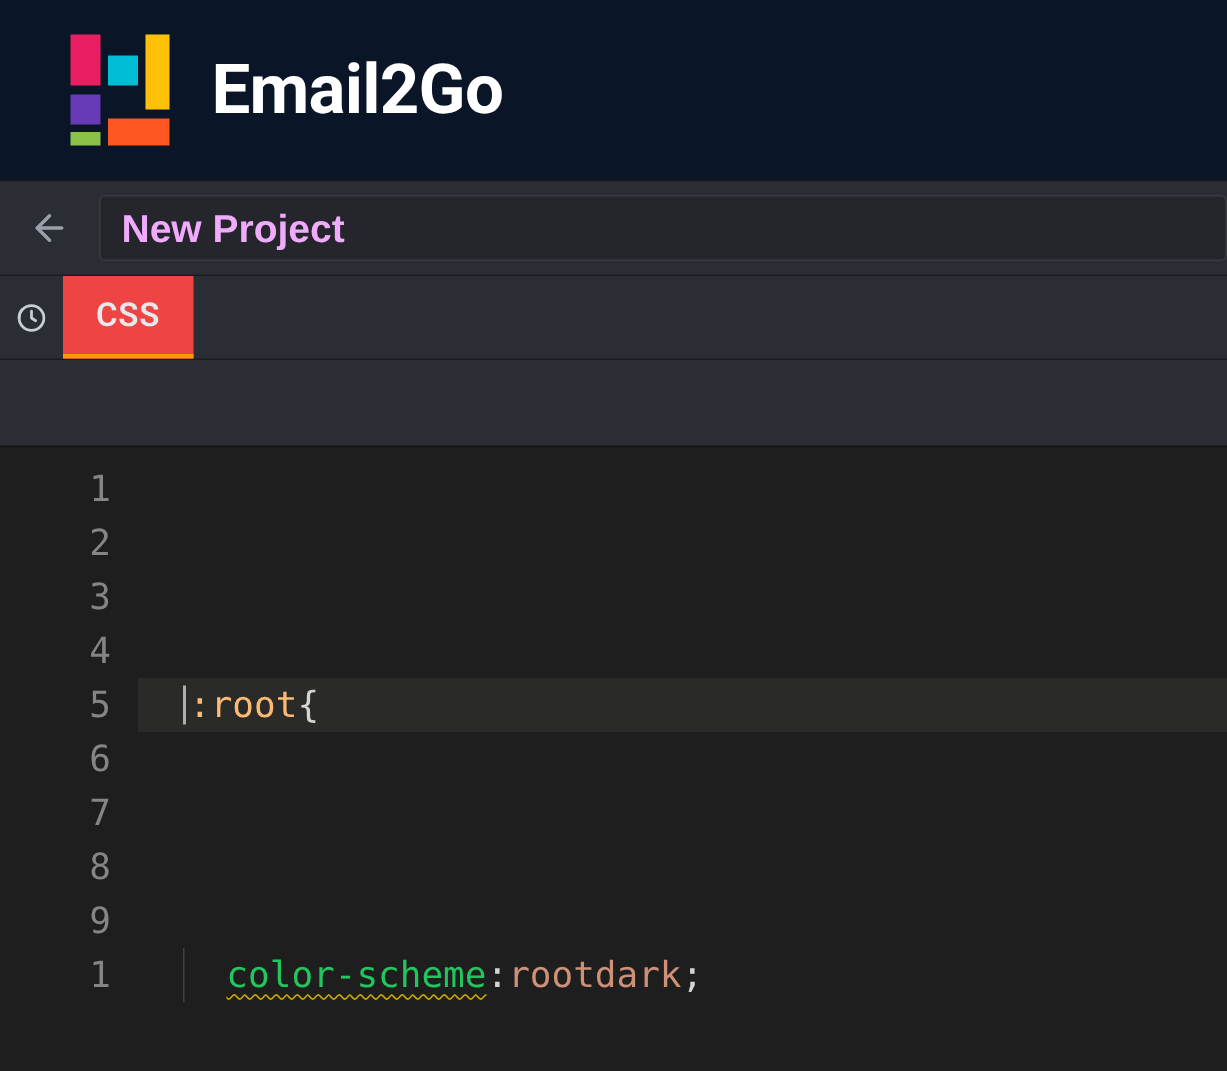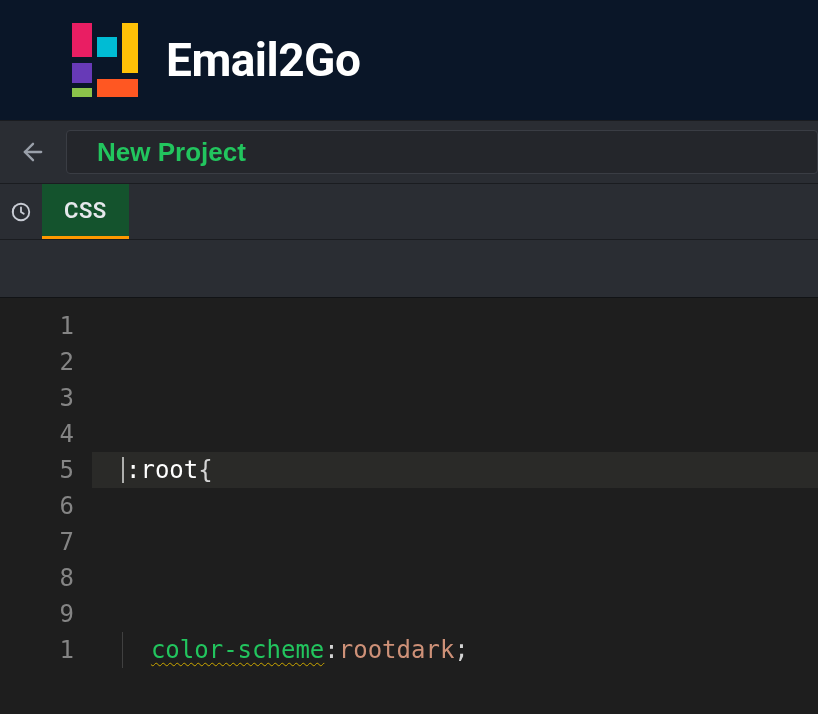--- a/index.html
+++ b/index.html
@@ -9,21 +9,21 @@
     background: #0a1628;
     color: #ccc;
   }
 
   
   .brand-bar {
     height: 120px;
     background: #0a1628;
     display: flex;
     align-items: center;
-    padding-left: 72px;
+    padding-left: 47px;
   }
   .logo-text {
     color: #fff;
     font-size: 46px;
     font-weight: 700;
     letter-spacing: -0.5px;
   }
 
   
   .title-bar {
@@ -41,24 +41,24 @@
     display: flex; align-items: center; justify-content: center;
     cursor: pointer;
     color: #9aa0aa;
   }
   .project-input {
     flex: 1;
     height: 44px;
     background: #24262b;
     border: 1px solid #3a3d44;
     border-radius: 4px;
-    color: #22c55e;
+    color: #f0abfc;
     font-size: 26px;
     font-weight: 700;
-    padding: 0 30px;
+    padding: 0 14px;
     outline: none;
   }
 
   
   .tab-bar {
     background: #2a2d33;
     height: 56px;
     display: flex;
     align-items: stretch;
     border-bottom: 1px solid #1a1c20;
@@ -72,21 +72,21 @@
   .tab {
     padding: 0 22px;
     display: flex; align-items: center;
     font-size: 22px;
     font-weight: 600;
     color: #aeb3bd;
     cursor: pointer;
     letter-spacing: 0.5px;
   }
   .tab.active {
-    background: #14532d;
+    background: #ef4444;
     color: #e6e8ec;
     border-bottom: 3px solid #ff9800;
   }
 
   
   .sub-bar {
     background: #2a2d33;
     height: 58px;
     border-bottom: 1px solid #111316;
   }
@@ -128,21 +128,21 @@
   }
   .cursor-mark {
     display: inline-block;
     width: 2px; height: 26px;
     background: #aeafad;
     vertical-align: middle;
     margin-right: 2px;
   }
 
   
-  .tok-sel  { color: #ffffff; }  
+  .tok-sel  { color: #fdba74; }  
   .tok-prop { color: #22c55e; }  
   .tok-val  { color: #ce9178; }
   .tok-brace{ color: #d4d4d4; }
   .tok-punct{ color: #d4d4d4; }
 
   .warn-underline {
     text-decoration-line: underline;
     text-decoration-style: wavy;
     text-decoration-color: #cca700;
     text-decoration-thickness: 1px;

